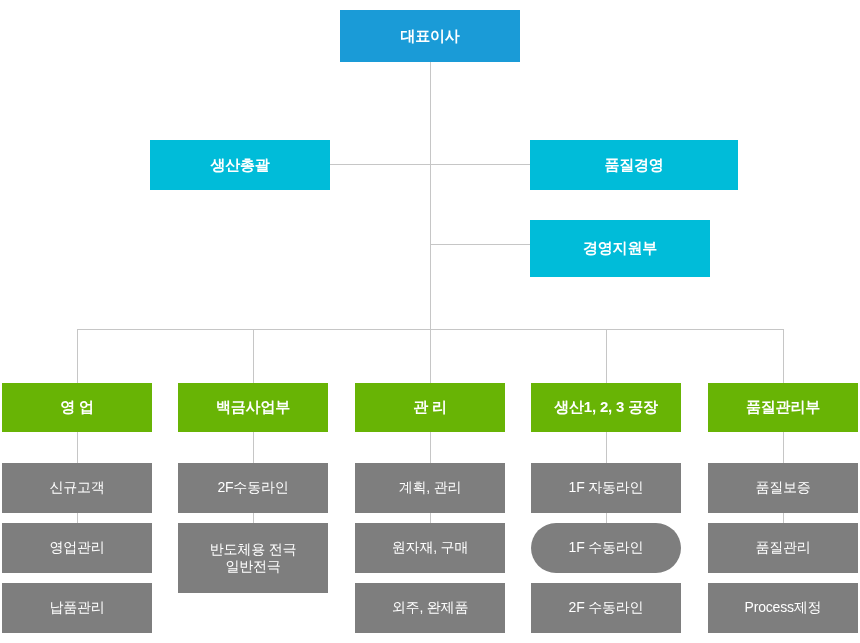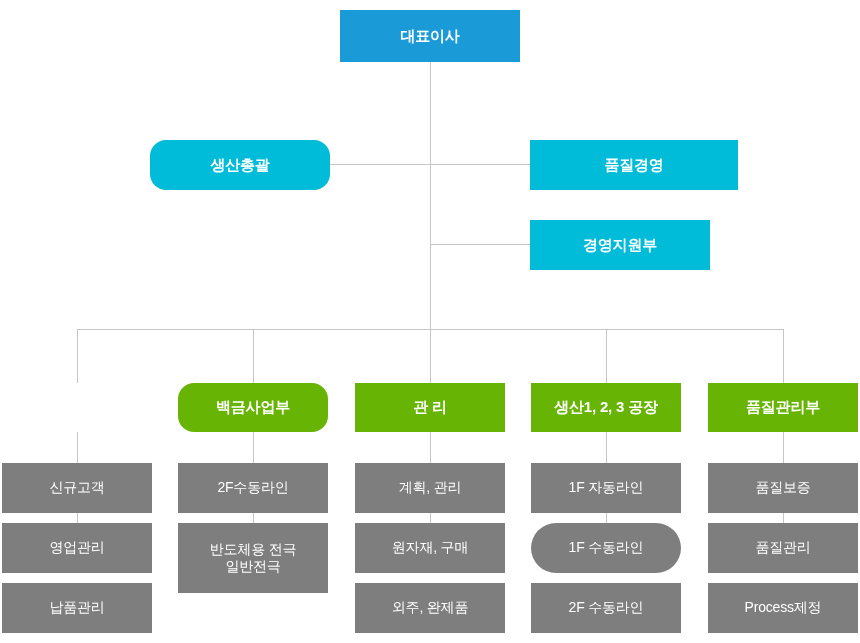--- a/index.html
+++ b/index.html
@@ -84,28 +84,29 @@
   <div class="connector v-line" style="left:783px; top:432px; height:31px;"></div>
 
   <div class="connector v-line" style="left:77px; top:513px; height:10px;"></div>
   <div class="connector v-line" style="left:253px; top:513px; height:10px;"></div>
   <div class="connector v-line" style="left:430px; top:513px; height:10px;"></div>
   <div class="connector v-line" style="left:606px; top:513px; height:10px;"></div>
   <div class="connector v-line" style="left:783px; top:513px; height:10px;"></div>
 
   <div class="node node-ceo" style="left:340px; top:10px; width:180px; height:52px;">대표이사</div>
 
-  <div class="node node-exec" style="left:150px; top:140px; width:180px; height:50px;border-radius:16px;">생산총괄</div>
+  <div class="node node-exec" style="left:150px; top:140px; width:180px; height:50px;">생산총괄</div>
 
   <div class="node node-exec" style="left:530px; top:140px; width:208px; height:50px;">품질경영</div>
 
-  <div class="node node-exec" style="left:530px; top:220px; width:180px; height:50px;">경영지원부</div>
+  <div class="node node-exec" style="left:530px; top:220px; width:180px; height:57px;">경영지원부</div>
 
+  <div class="node node-dept" style="left:2px; top:383px; width:150px; height:49px;">영 업</div>
 
-  <div class="node node-dept" style="left:178px; top:383px; width:150px; height:49px;border-radius:16px;">백금사업부</div>
+  <div class="node node-dept" style="left:178px; top:383px; width:150px; height:49px;">백금사업부</div>
 
   <div class="node node-dept" style="left:355px; top:383px; width:150px; height:49px;">관 리</div>
 
   <div class="node node-dept" style="left:531px; top:383px; width:150px; height:49px;">생산1, 2, 3 공장</div>
 
   <div class="node node-sub" style="left:2px; top:463px; width:150px; height:50px;">신규고객</div>
 
   <div class="node node-dept" style="left:708px; top:383px; width:150px; height:49px;">품질관리부</div>
   <div class="node node-sub" style="left:2px; top:523px; width:150px; height:50px;">영업관리</div>
   <div class="node node-sub" style="left:2px; top:583px; width:150px; height:50px;">납품관리</div>

